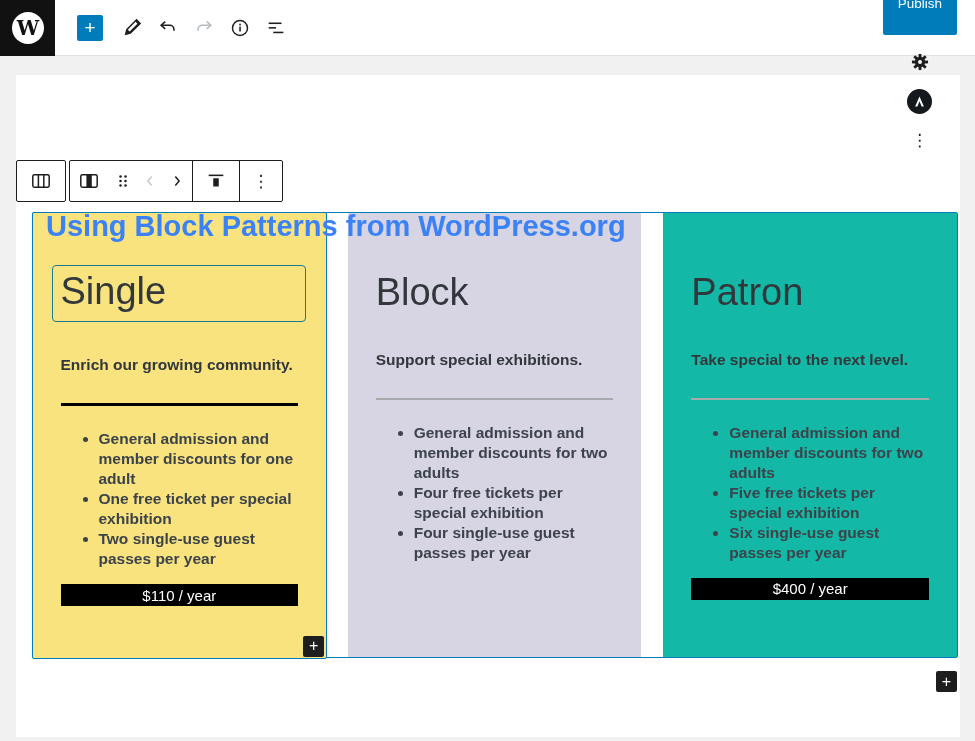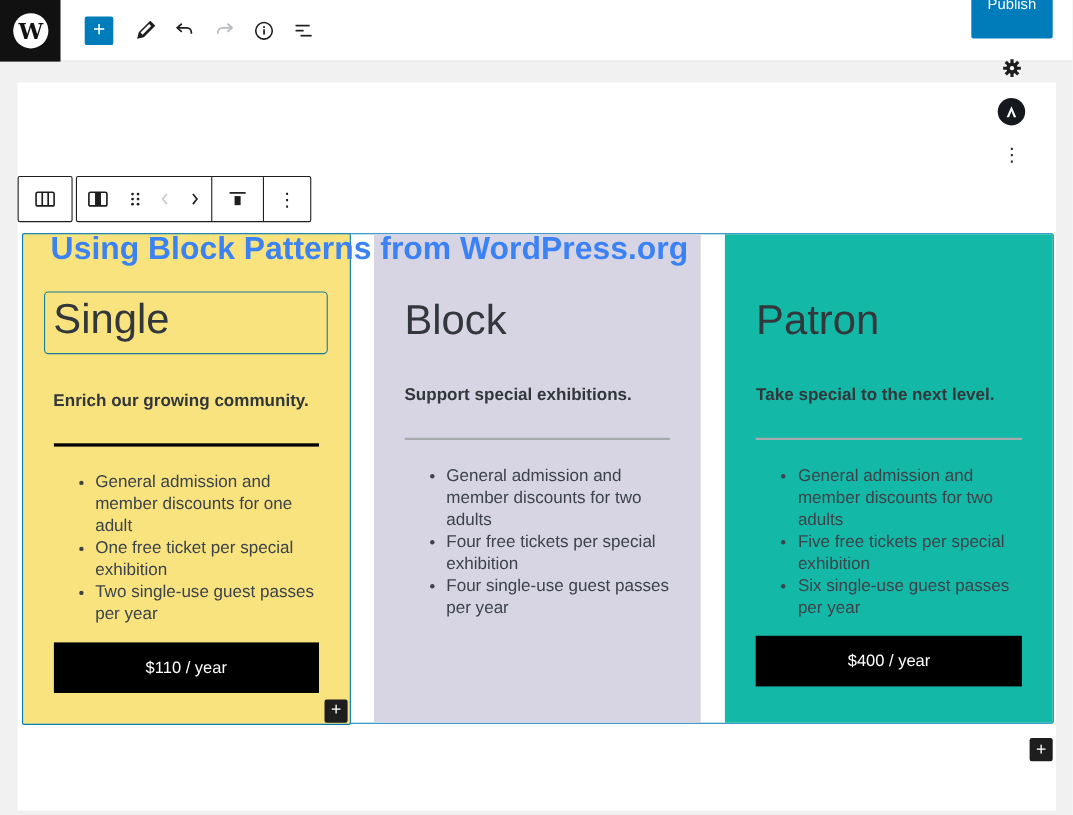--- a/index.html
+++ b/index.html
@@ -24,32 +24,32 @@
   .post-title { position:absolute; left:30px; top:133px; font-size:29px; line-height:1.3; color:#3b82f6; font-weight:700; z-index:1; outline:none; }
 
   
   .block-toolbar { position:absolute; left:0px; top:85px; display:flex; gap:3px; z-index:10; }
   .bt-box { background:#fff; border:1px solid #1e1e1e; border-radius:2px; height:42px; display:flex; align-items:stretch; }
   .bt-btn { background:none; border:none; cursor:pointer; display:flex; align-items:center; justify-content:center; padding:0; }
   .bt-sep { width:1px; background:#1e1e1e; }
   .w-50 { width:48px; } .w-38{width:38px;} .w-30{width:30px;} .w-24{width:24px;} .w-46{width:46px;} .w-42{width:42px;}
 
   
-  .columns-block { position:absolute; left:4px; right:2px; top:137px; height:446px; border:1.5px solid #007cba; border-radius:2px; display:flex; gap:22px; background:transparent;justify-content:center; }
+  .columns-block { position:absolute; left:16px; right:2px; top:137px; height:446px; border:1.5px solid #007cba; border-radius:2px; display:flex; gap:22px; background:transparent;justify-content:center; }
   .pricing-col { flex:1 1 0; position:relative; padding:56px 28px 0 28px; color:#3c434a; }
   .pricing-col.selected { border:1.5px solid #007cba; border-radius:2px; margin:-1.5px; }
   .plan-heading { font-size:38px; line-height:1.25; font-weight:400; color:#32373c; }
   .heading-sel { border:1.5px solid #1b7a96; border-radius:4px; padding:2px 8px 6px 8px; margin:-4px -8px 0 -9px; }
   .plan-tagline { margin-top:34px; font-size:15.5px; font-weight:700; color:#32373c; }
   .plan-sep { margin-top:29px; border:none; }
   .sep-dark { height:3px; background:#000; }
   .sep-light { height:2px; background:#a7aaad; }
   .feature-list { margin-top:23px; padding-left:38px; font-size:15.5px; line-height:20px; color:#3c434a; }
-  .feature-list li { margin:0; }
-  .price-button { margin-top:15px; height:46px; background:#000; color:#fff; font-size:15px; display:flex; align-items:center; justify-content:center; cursor:pointer; }
+  .feature-list li { margin:0;font-weight:bold; }
+  .price-button { margin-top:15px; height:22px; background:#000; color:#fff; font-size:15px; display:flex; align-items:center; justify-content:center; cursor:pointer; }
   .appender { position:absolute; width:21px; height:21px; background:#1e1e1e; color:#fff; font-size:16px; line-height:1; display:flex; align-items:center; justify-content:center; border:none; cursor:pointer; border-radius:2px; }
   .appender.in-col { right:2px; bottom:1px; }
   .appender.after-block { right:3px; top:596px; }
 
   svg { display:block; }
 </style>
 </head>
 <body>
 
 <header class="topbar">

